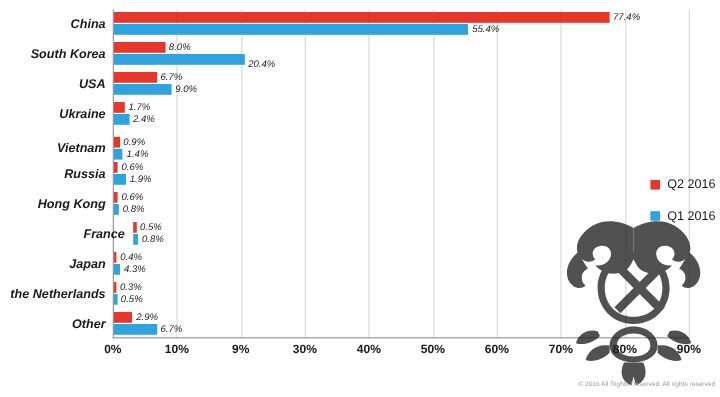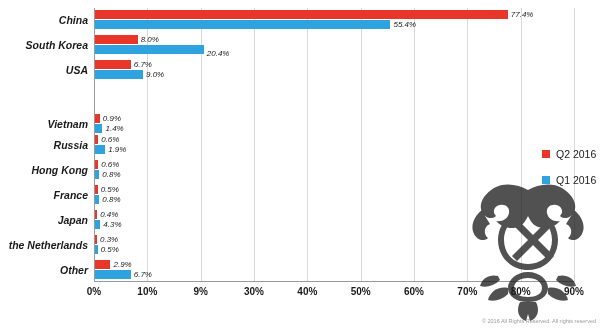--- a/index.html
+++ b/index.html
@@ -187,20 +187,27 @@
           <div class="bar q1" style="width: 108.8px; top: 12.4545px;"></div>
           <span class="bar-val" style="left: 112.8px; top: 16px;">20.4%</span>
         </div>
         <div class="row" style="top: 49.8182px; height: 24.9091px;">
           <span class="cat-label">USA</span>
           <div class="bar q2" style="width: 35.7333px; top: 2.45455px;"></div>
           <span class="bar-val" style="left: 39.7333px; top: 2.45455px;">6.7%</span>
           <div class="bar q1" style="width: 48px; top: 12.4545px;"></div>
           <span class="bar-val" style="left: 52px; top: 12.4545px;">9.0%</span>
         </div>
+        <div class="row" style="top: 74.7273px; height: 24.9091px;">
+          <span class="cat-label">Ukraine</span>
+          <div class="bar q2" style="width: 9.06667px; top: 2.45455px;"></div>
+          <span class="bar-val" style="left: 13.0667px; top: 2.45455px;">1.7%</span>
+          <div class="bar q1" style="width: 12.8px; top: 12.4545px;"></div>
+          <span class="bar-val" style="left: 16.8px; top: 12.4545px;">2.4%</span>
+        </div>
         <div class="row" style="top: 104px; height: 24.9091px;">
           <span class="cat-label">Vietnam</span>
           <div class="bar q2" style="width: 4.8px; top: 2.45455px;"></div>
           <span class="bar-val" style="left: 8.8px; top: 2.45455px;">0.9%</span>
           <div class="bar q1" style="width: 7.46667px; top: 12.4545px;"></div>
           <span class="bar-val" style="left: 11.4667px; top: 12.4545px;">1.4%</span>
         </div>
         <div class="row" style="top: 124.545px; height: 24.9091px;">
           <span class="cat-label">Russia</span>
           <div class="bar q2" style="width: 3.2px; top: 2.45455px;"></div>
@@ -208,21 +215,21 @@
           <div class="bar q1" style="width: 10.1333px; top: 12.4545px;"></div>
           <span class="bar-val" style="left: 14.1333px; top: 12.4545px;">1.9%</span>
         </div>
         <div class="row" style="top: 149.455px; height: 24.9091px;">
           <span class="cat-label">Hong Kong</span>
           <div class="bar q2" style="width: 3.2px; top: 2.45455px;"></div>
           <span class="bar-val" style="left: 7.2px; top: 2.45455px;">0.6%</span>
           <div class="bar q1" style="width: 4.26667px; top: 12.4545px;"></div>
           <span class="bar-val" style="left: 8.26667px; top: 12.4545px;">0.8%</span>
         </div>
-        <div class="row" style="top: 174.364px; height: 24.9091px;">
+        <div class="row" style="top: 174.364px; height: 24.9091px; margin-left: 16px;">
           <span class="cat-label">France</span>
           <div class="bar q2" style="width: 2.66667px; top: 2.45455px;"></div>
           <span class="bar-val" style="left: 6.66667px; top: 2.45455px;">0.5%</span>
           <div class="bar q1" style="width: 4.26667px; top: 12.4545px;"></div>
           <span class="bar-val" style="left: 8.26667px; top: 12.4545px;">0.8%</span>
         </div>
         <div class="row" style="top: 199.273px; height: 24.9091px;">
           <span class="cat-label">Japan</span>
           <div class="bar q2" style="width: 2.13333px; top: 2.45455px;"></div>
           <span class="bar-val" style="left: 6.13333px; top: 2.45455px;">0.4%</span>

